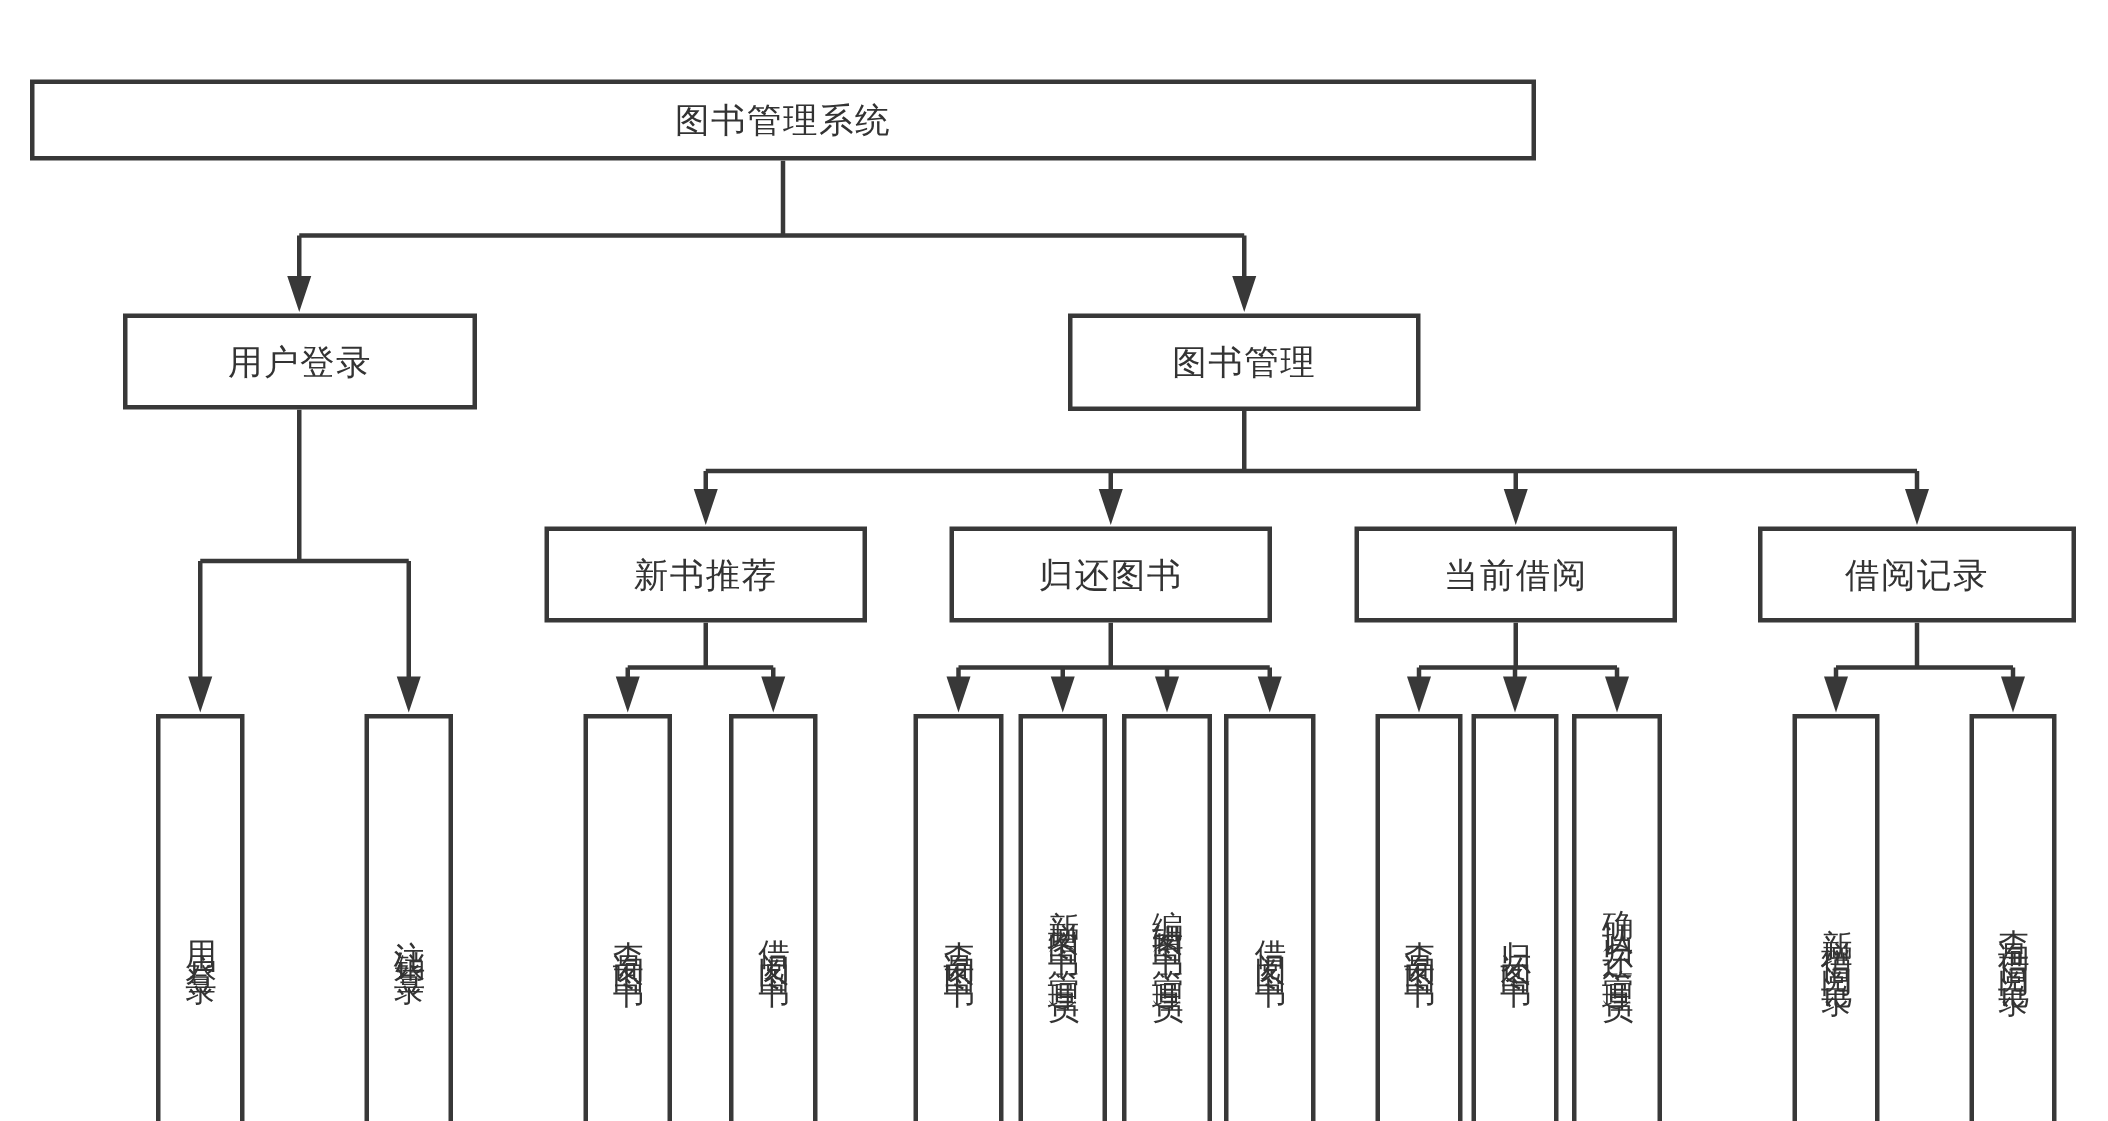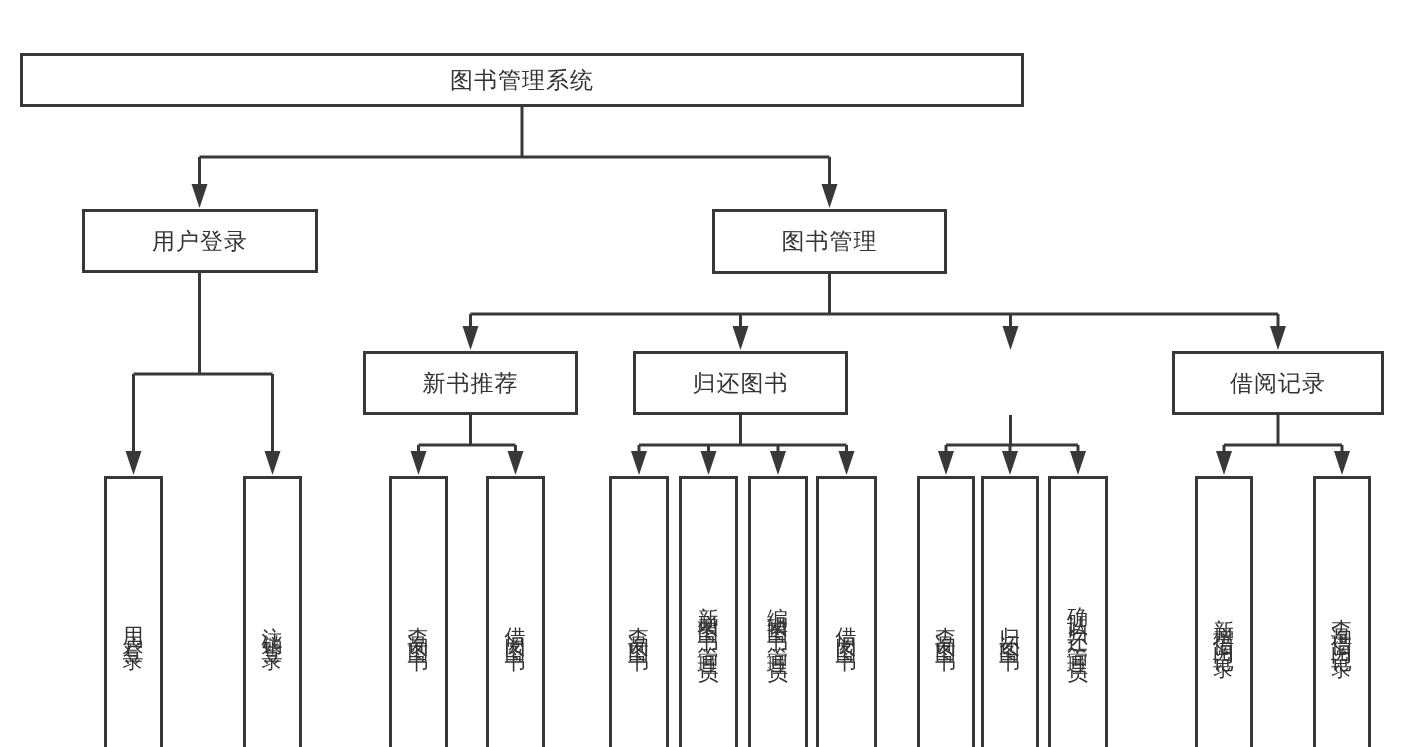--- a/index.html
+++ b/index.html
@@ -134,20 +134,23 @@
   <div class="box hbox" id="b-new-book">
     <span>新书推荐</span>
   </div>
 
   <div class="box hbox" id="b-book-mgmt">
     <span>图书管理</span>
   </div>
   <div class="box hbox" id="b-borrow">
     <span>归还图书</span>
   </div>
+  <div class="box hbox" id="b-current">
+    <span>当前借阅</span>
+  </div>
   <div class="box hbox" id="b-records">
     <span>借阅记录</span>
   </div>
 
   <div class="box vbox" id="b-leaf1">
     <span class="vtext">用户登录</span>
   </div>
   <div class="box vbox" id="b-leaf2">
     <span class="vtext">注销登录</span>
   </div>

